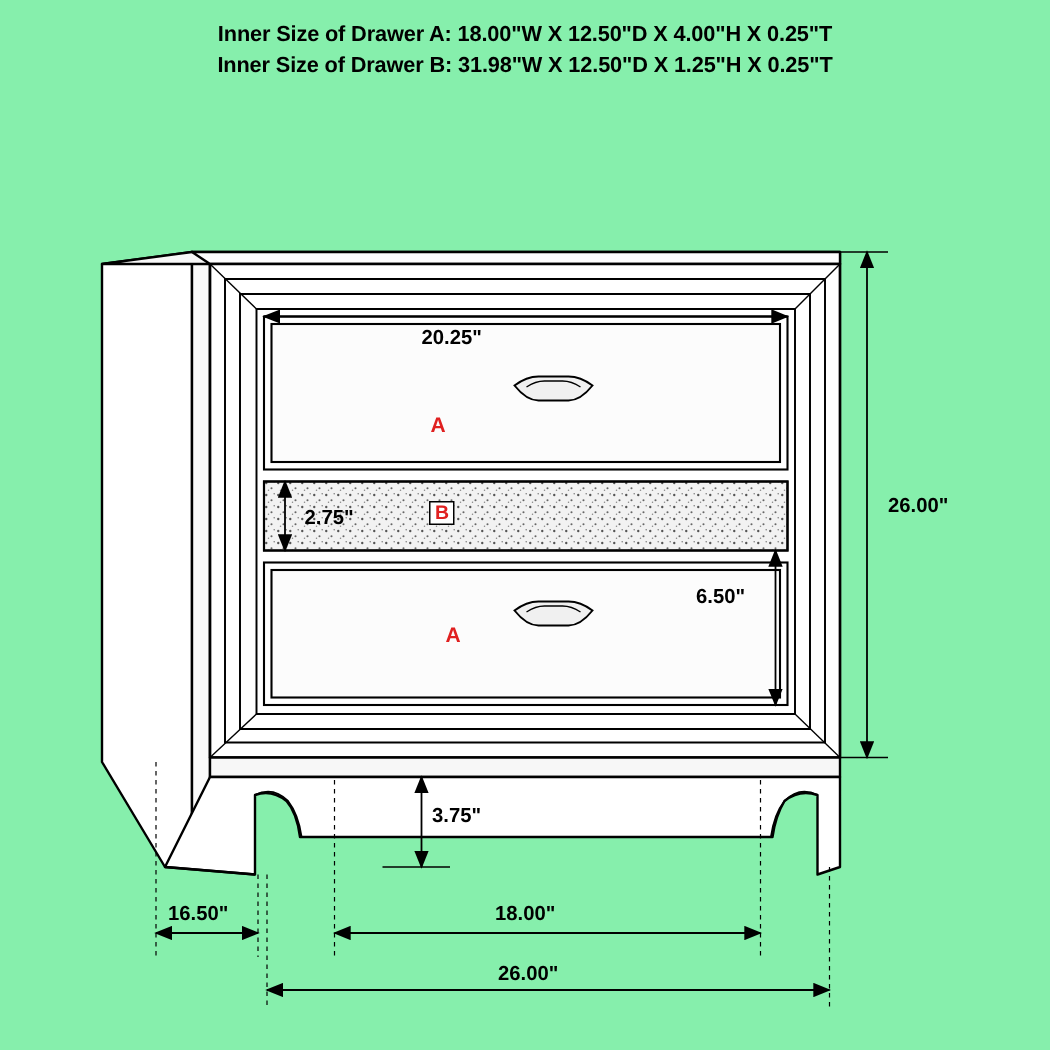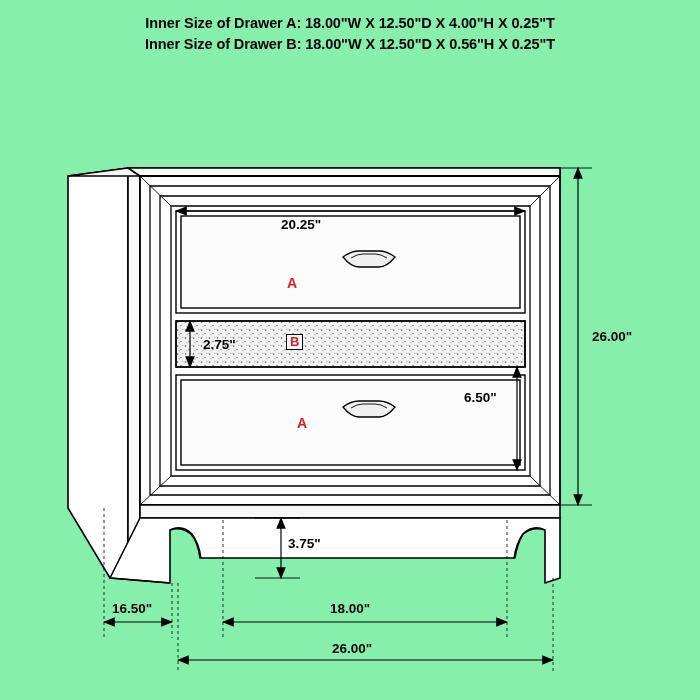--- a/index.html
+++ b/index.html
@@ -58,21 +58,21 @@
     padding: 0px 3px;
     line-height: 14px;
   }
 </style>
 </head>
 <body>
 
 <div id="page">
 
   <div class="hdr" id="hdr1">Inner Size of Drawer A: 18.00"W X 12.50"D X 4.00"H X 0.25"T</div>
-  <div class="hdr" id="hdr2">Inner Size of Drawer B: 18.00"W X 12.50"D X 0.56"H X 0.25"T</div>
+  <div class="hdr" id="hdr2">Inner Size of Drawer B: 31.98"W X 12.50"D X 1.25"H X 0.25"T</div>
 
   <svg class="layer" viewBox="0 0 700 700">
     <defs>
       <marker id="arrH" markerWidth="10" markerHeight="8" refX="9" refY="4" orient="auto">
         <path d="M0,0 L10,4 L0,8 z" fill="#000"></path>
       </marker>
       <marker id="arrHs" markerWidth="10" markerHeight="8" refX="1" refY="4" orient="auto">
         <path d="M10,0 L0,4 L10,8 z" fill="#000"></path>
       </marker>
       <pattern id="glitter" width="8" height="8" patternUnits="userSpaceOnUse">

